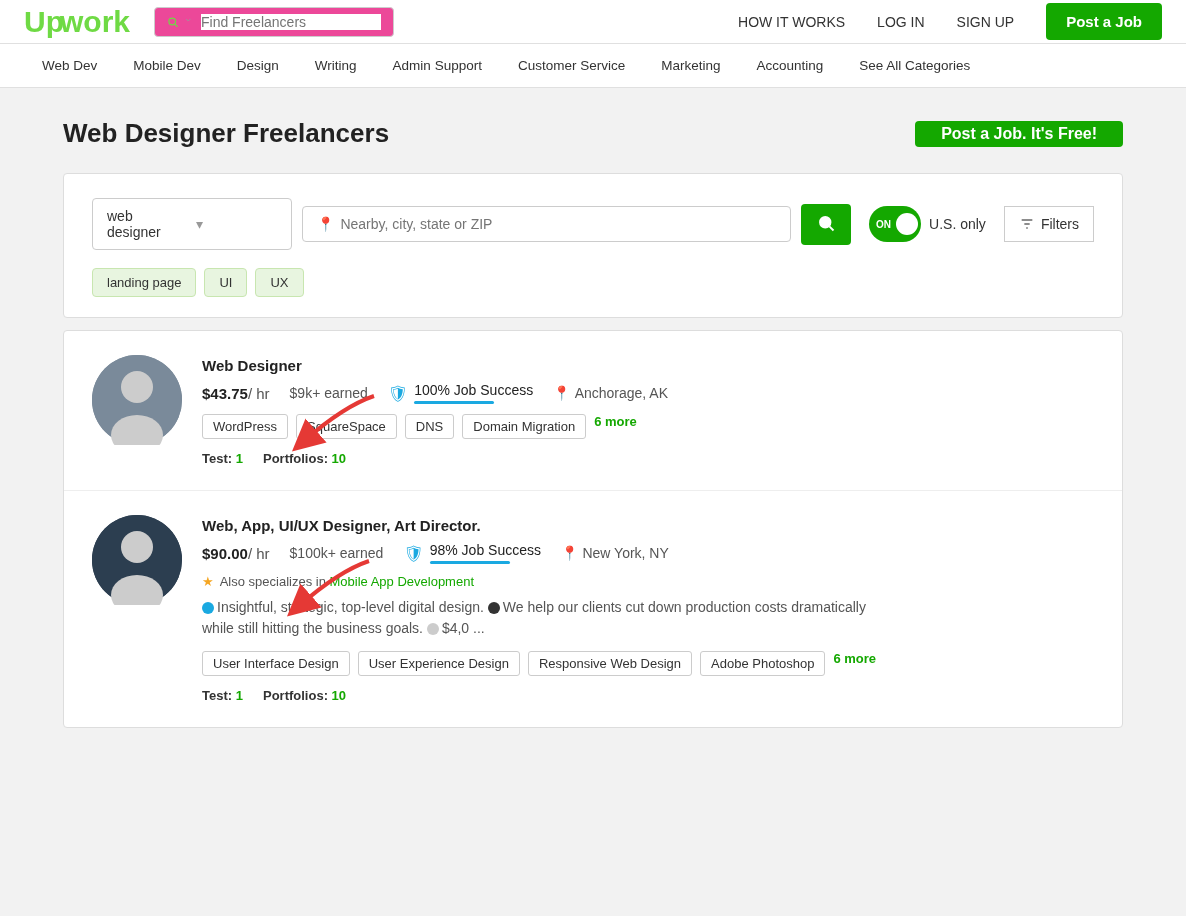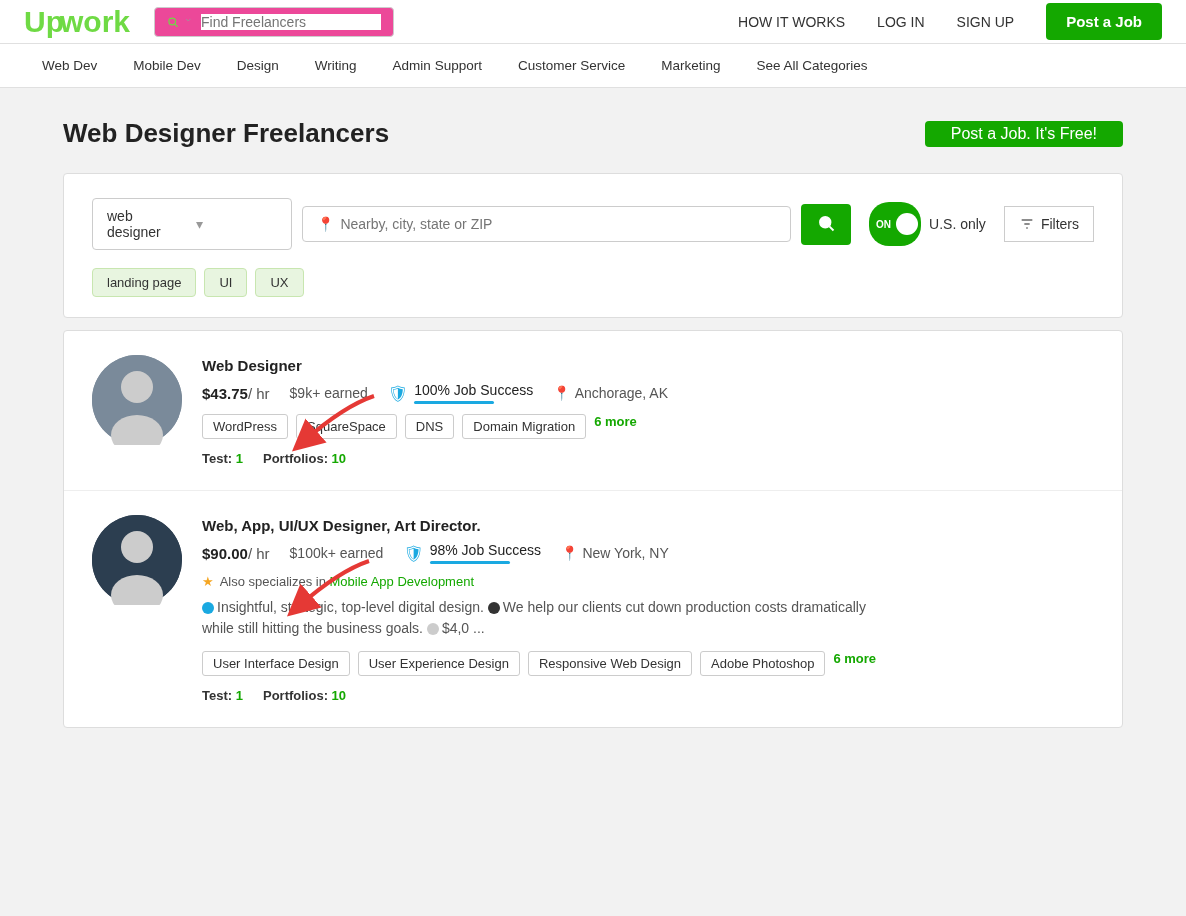--- a/index.html
+++ b/index.html
@@ -16,35 +16,35 @@
     .btn-post-job { background: #14a800; color: #fff; border: none; border-radius: 4px; padding: 10px 20px; font-size: 15px; font-weight: 600; cursor: pointer; }
 
     
     .cat-nav { background: #fff; border-bottom: 1px solid #e0e0e0; display: flex; align-items: center; height: 44px; padding: 0 24px; gap: 0; }
     .cat-item { padding: 0 18px; font-size: 13.5px; color: #333; cursor: pointer; height: 44px; display: flex; align-items: center; white-space: nowrap; }
 
     
     .main { max-width: 1100px; margin: 0 auto; padding: 30px 20px; }
     .page-header { display: flex; align-items: center; justify-content: space-between; margin-bottom: 24px; }
     .page-title { font-size: 26px; font-weight: 700; color: #222; }
-    .btn-post-job-free { background: #14a800; color: #fff; border: none; border-radius: 4px; padding: 4px 26px; font-size: 16px; font-weight: 400; cursor: pointer; }
+    .btn-post-job-free { background: #14a800; color: #fff; border: none; border-radius: 4px; padding: 4px 26px; font-size: 16px; font-weight: 700; cursor: pointer; }
 
     
     .search-panel { background: #fff; border: 1px solid #ddd; border-radius: 4px; padding: 24px 28px 20px; margin-bottom: 4px; }
     .search-row { display: flex; align-items: center; gap: 10px; margin-bottom: 18px; }
     .skill-select { display: flex; align-items: center; border: 1.5px solid #ccc; border-radius: 4px; padding: 9px 14px; min-width: 200px; background: #fff; cursor: pointer; font-size: 14px; color: #333; }
     .skill-select span { flex: 1; }
     .skill-select .chevron { color: #999; margin-left: 8px; }
     .location-input { display: flex; align-items: center; border: 1.5px solid #ccc; border-radius: 4px; padding: 9px 14px; flex: 1; background: #fff; }
     .location-input .pin-icon { color: #aaa; margin-right: 6px; }
     .location-input input { border: none; outline: none; font-size: 14px; color: #aaa; width: 100%; }
     .search-btn { background: #14a800; border: none; border-radius: 4px; padding: 10px 16px; cursor: pointer; }
     .search-btn svg { fill: #fff; }
     .toggle-group { display: flex; align-items: center; gap: 8px; margin-left: 8px; }
-    .toggle { background: #14a800; border-radius: 20px; width: 52px; height: 44px; display: flex; align-items: center; padding: 3px; cursor: pointer; position: relative; }
+    .toggle { background: #14a800; border-radius: 20px; width: 52px; height: 36px; display: flex; align-items: center; padding: 3px; cursor: pointer; position: relative; }
     .toggle-knob { background: #fff; border-radius: 50%; width: 22px; height: 22px; margin-left: auto; }
     .toggle-label-on { color: #fff; font-size: 10px; font-weight: bold; position: absolute; left: 7px; }
     .toggle-text { font-size: 14px; color: #333; }
     .filters-btn { display: flex; align-items: center; gap: 6px; border: 1.5px solid #ccc; border-radius: 0; padding: 9px 14px; background: #fff; cursor: pointer; font-size: 14px; color: #333; margin-left: 8px; }
     .tag-row { display: flex; gap: 8px; flex-wrap: wrap; }
     .tag { background: #e8f5e0; color: #333; border: 1px solid #c8e6b0; border-radius: 4px; padding: 6px 14px; font-size: 13px; cursor: pointer; }
 
     
     .cards-container { background: #fff; border: 1px solid #ddd; border-radius: 4px; margin-top: 12px; }
     .card { padding: 24px 28px; border-bottom: 1px solid #eee; display: flex; gap: 20px; position: relative; }
@@ -113,20 +113,21 @@
 
 <div class="cat-nav">
   <div id="cat-items-container" style="display: flex; align-items: center; gap: 0px;">
       <div class="cat-item">Web Dev</div>
       <div class="cat-item">Mobile Dev</div>
       <div class="cat-item">Design</div>
       <div class="cat-item">Writing</div>
       <div class="cat-item">Admin Support</div>
       <div class="cat-item">Customer Service</div>
       <div class="cat-item">Marketing</div>
+      <div class="cat-item">Accounting</div>
       <div class="cat-item">See All Categories</div>
     </div>
 </div>
 
 <div class="main">
   <div class="page-header">
     <h1 class="page-title">Web Designer Freelancers</h1>
     <button class="btn-post-job-free">Post a Job. It's Free!</button>
   </div>
 

